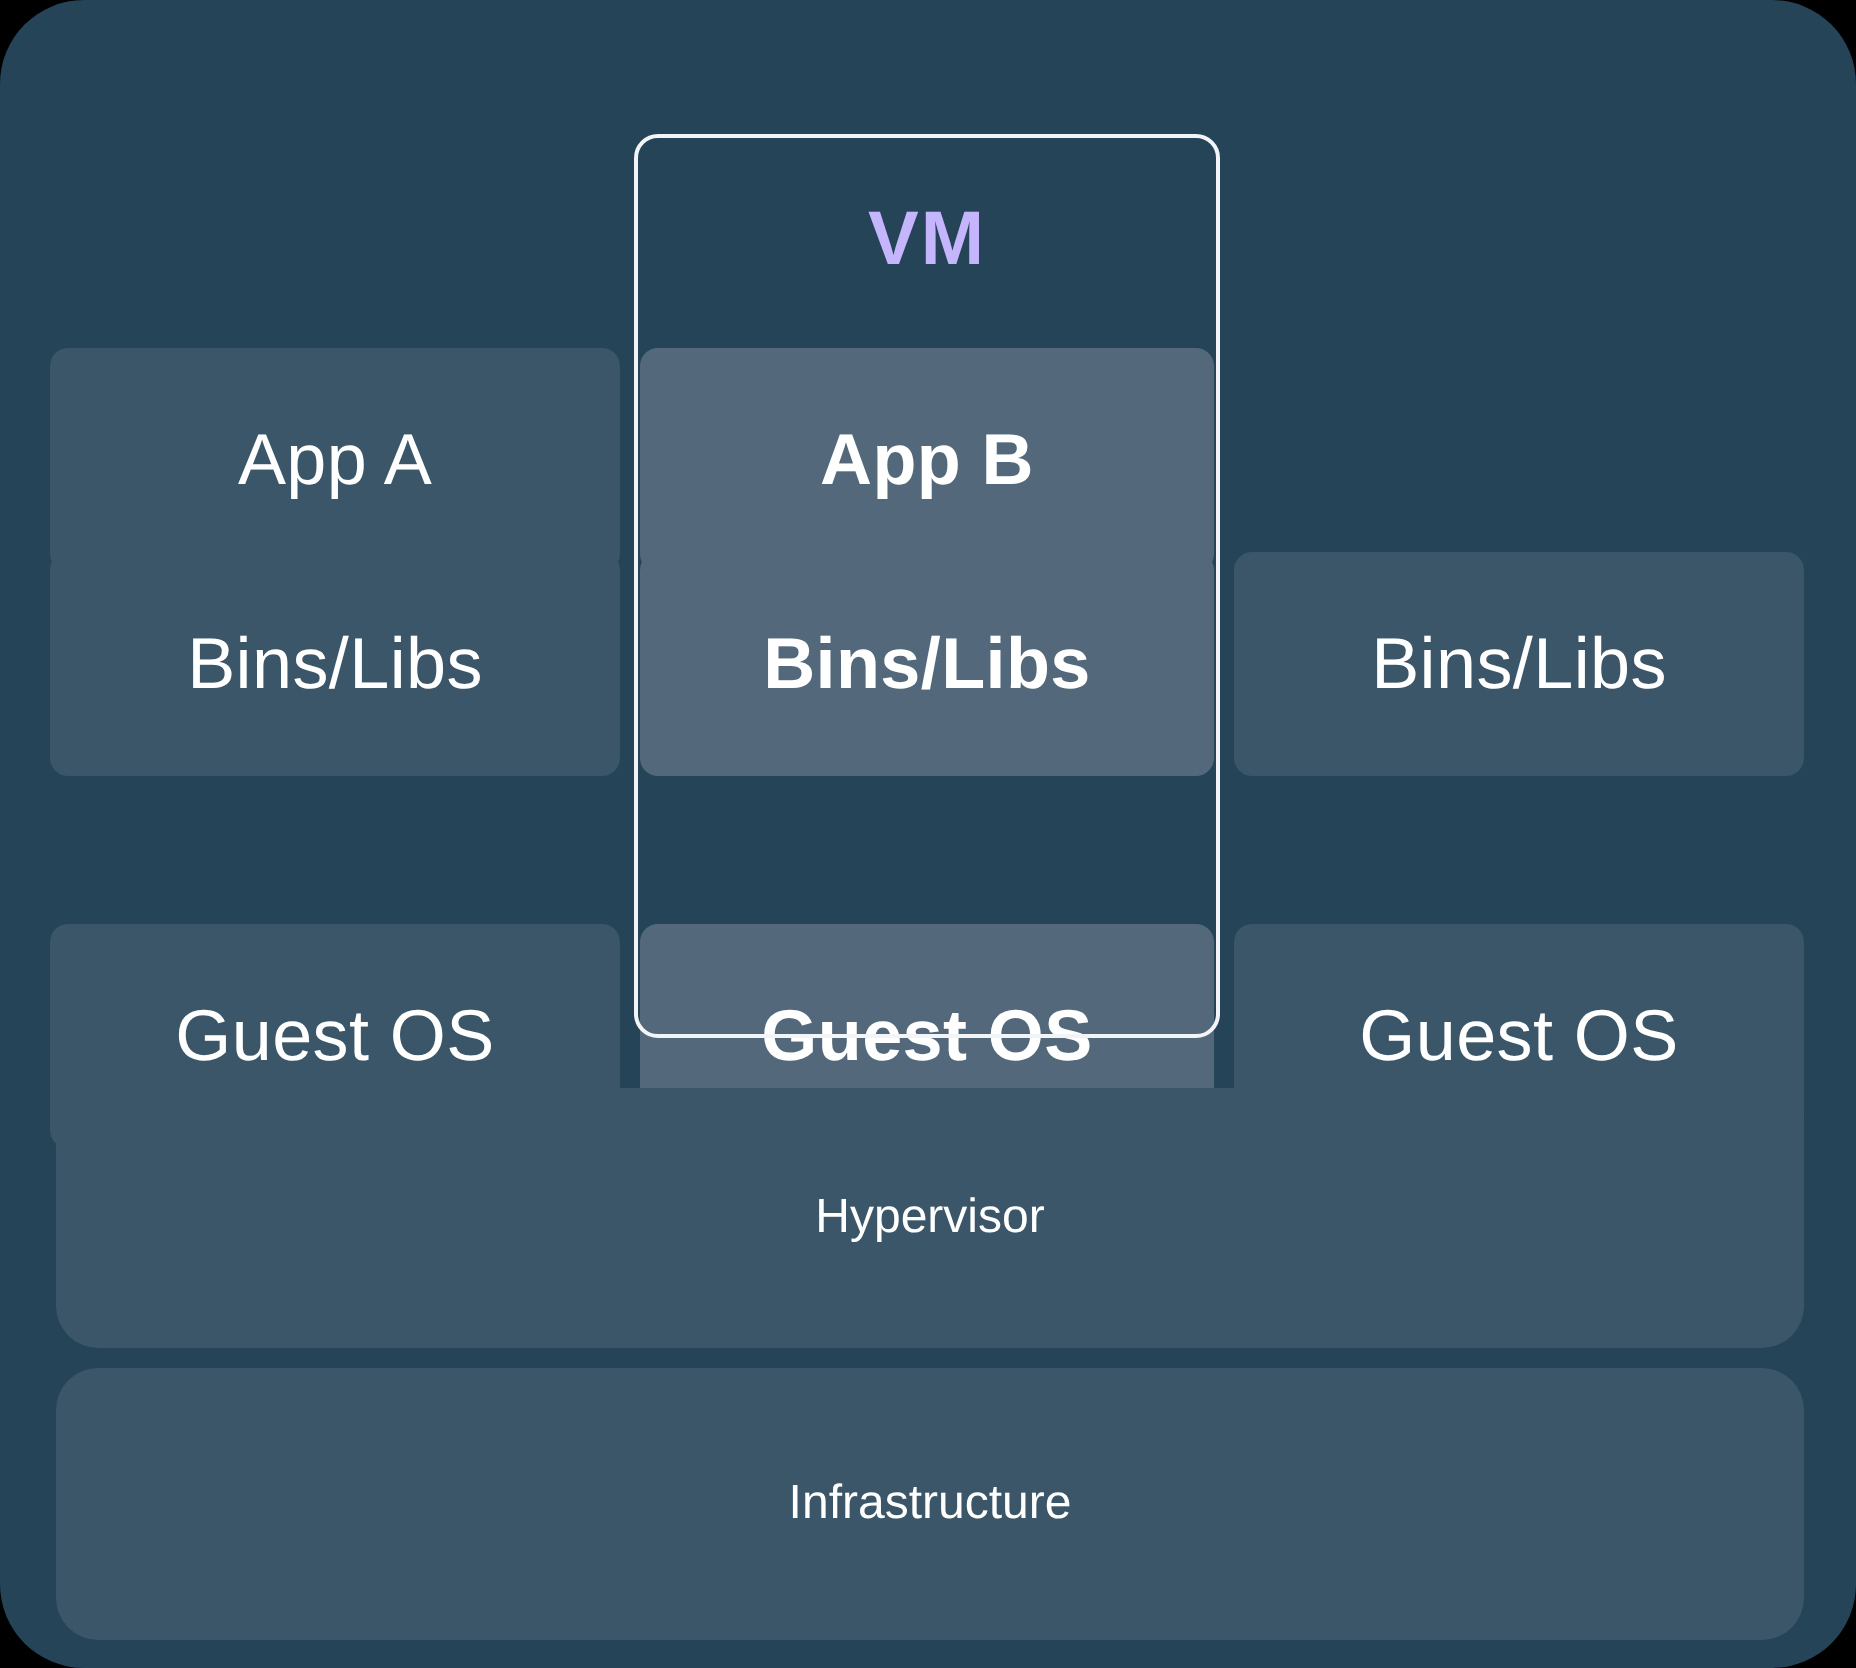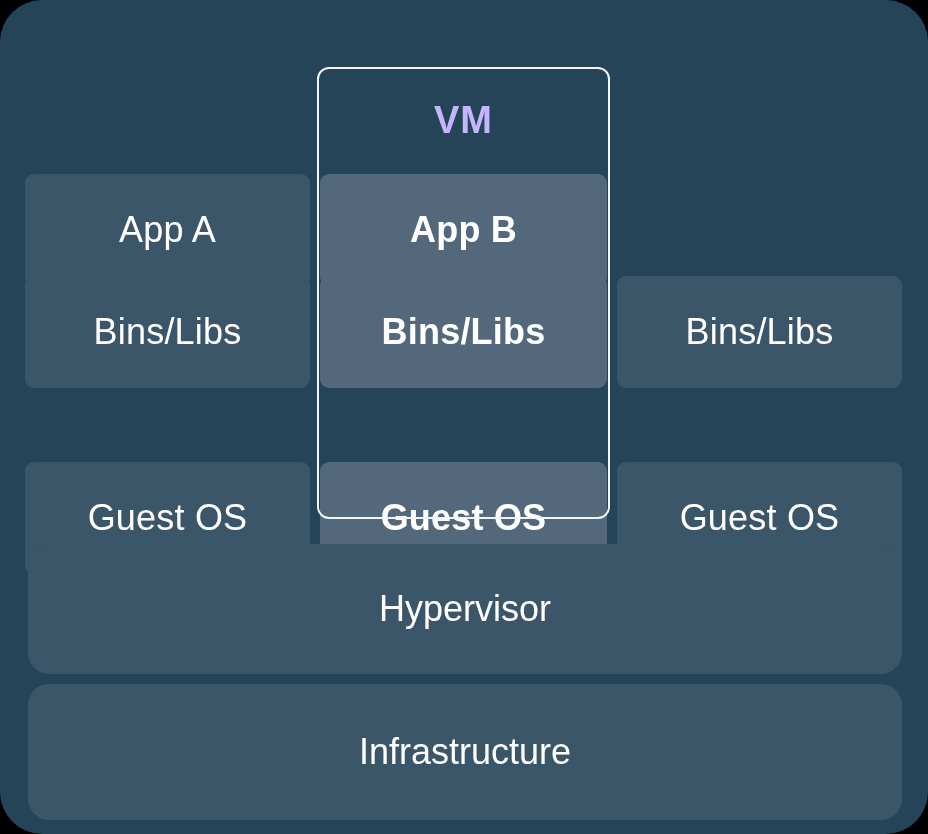--- a/index.html
+++ b/index.html
@@ -92,21 +92,21 @@
     position: absolute;
     left: 28px;
     width: 874px;
     box-sizing: border-box;
     background: #3b5668;
     border-radius: 21px;
     display: flex;
     align-items: center;
     justify-content: center;
     color: #ffffff;
-    font-size: 36px;
+    font-size: 24px;
     font-weight: 400;
     white-space: nowrap;
   }
   #layer-hypervisor {
     top: 544px;
     height: 130px;
   }
   #layer-infrastructure {
     top: 684px;
     height: 136px;

